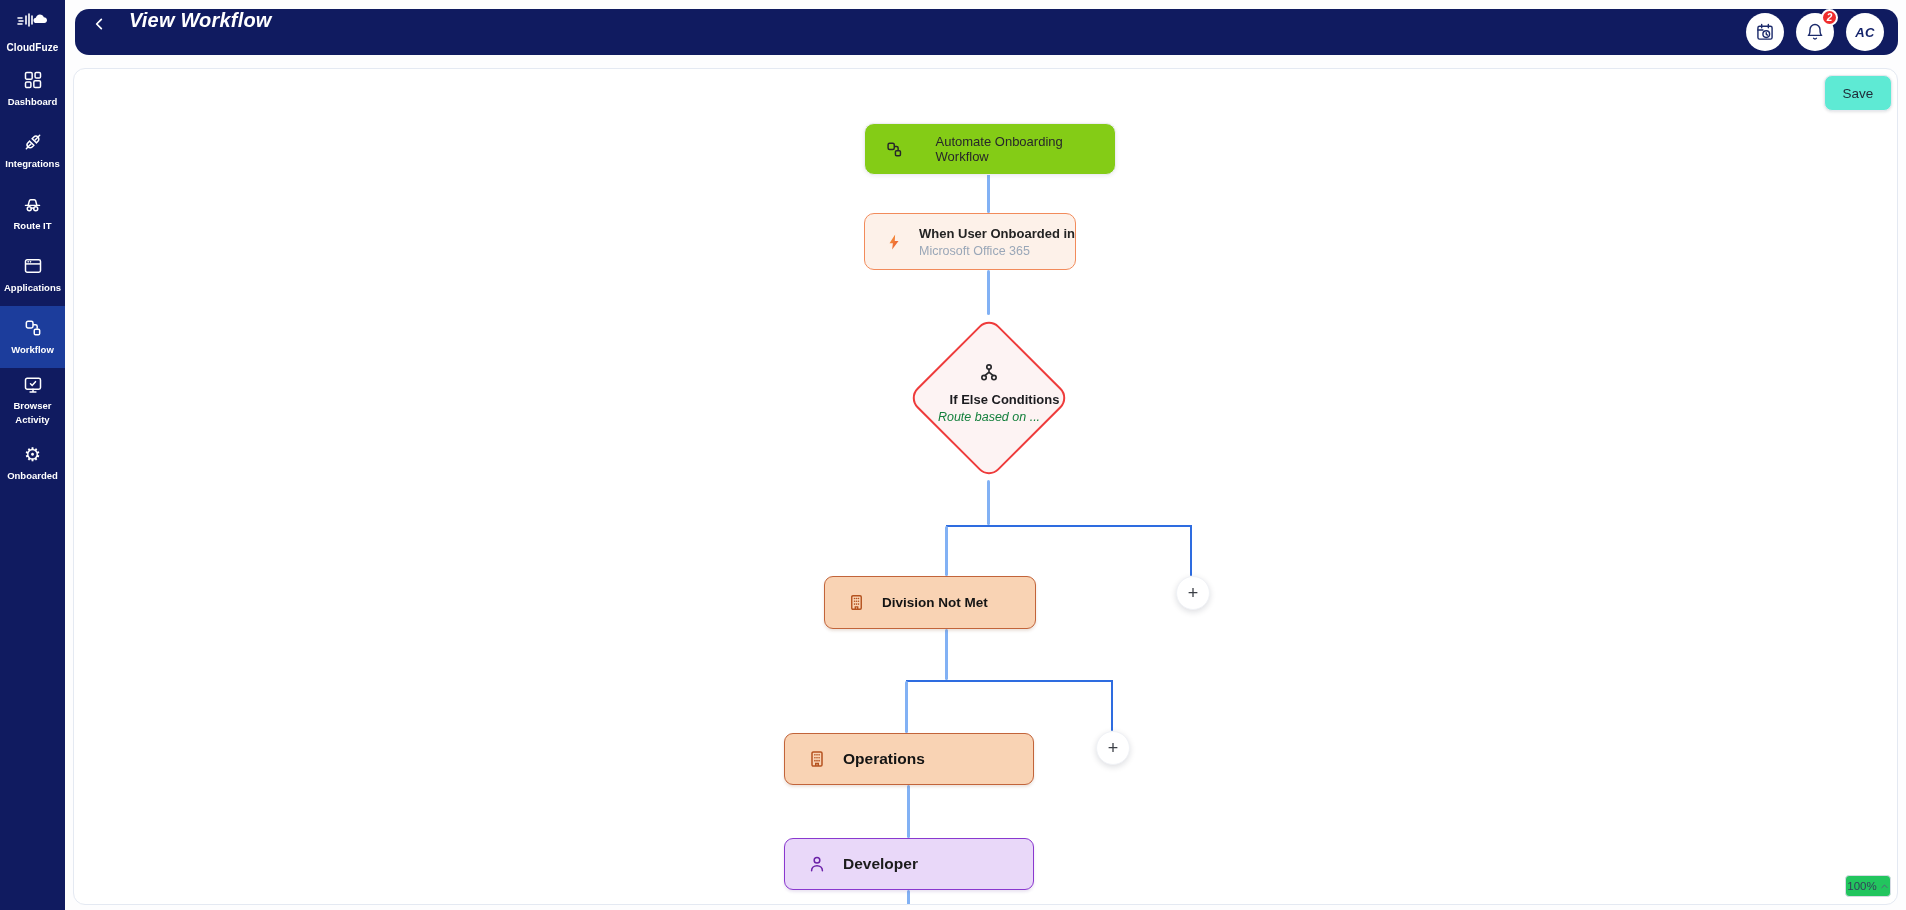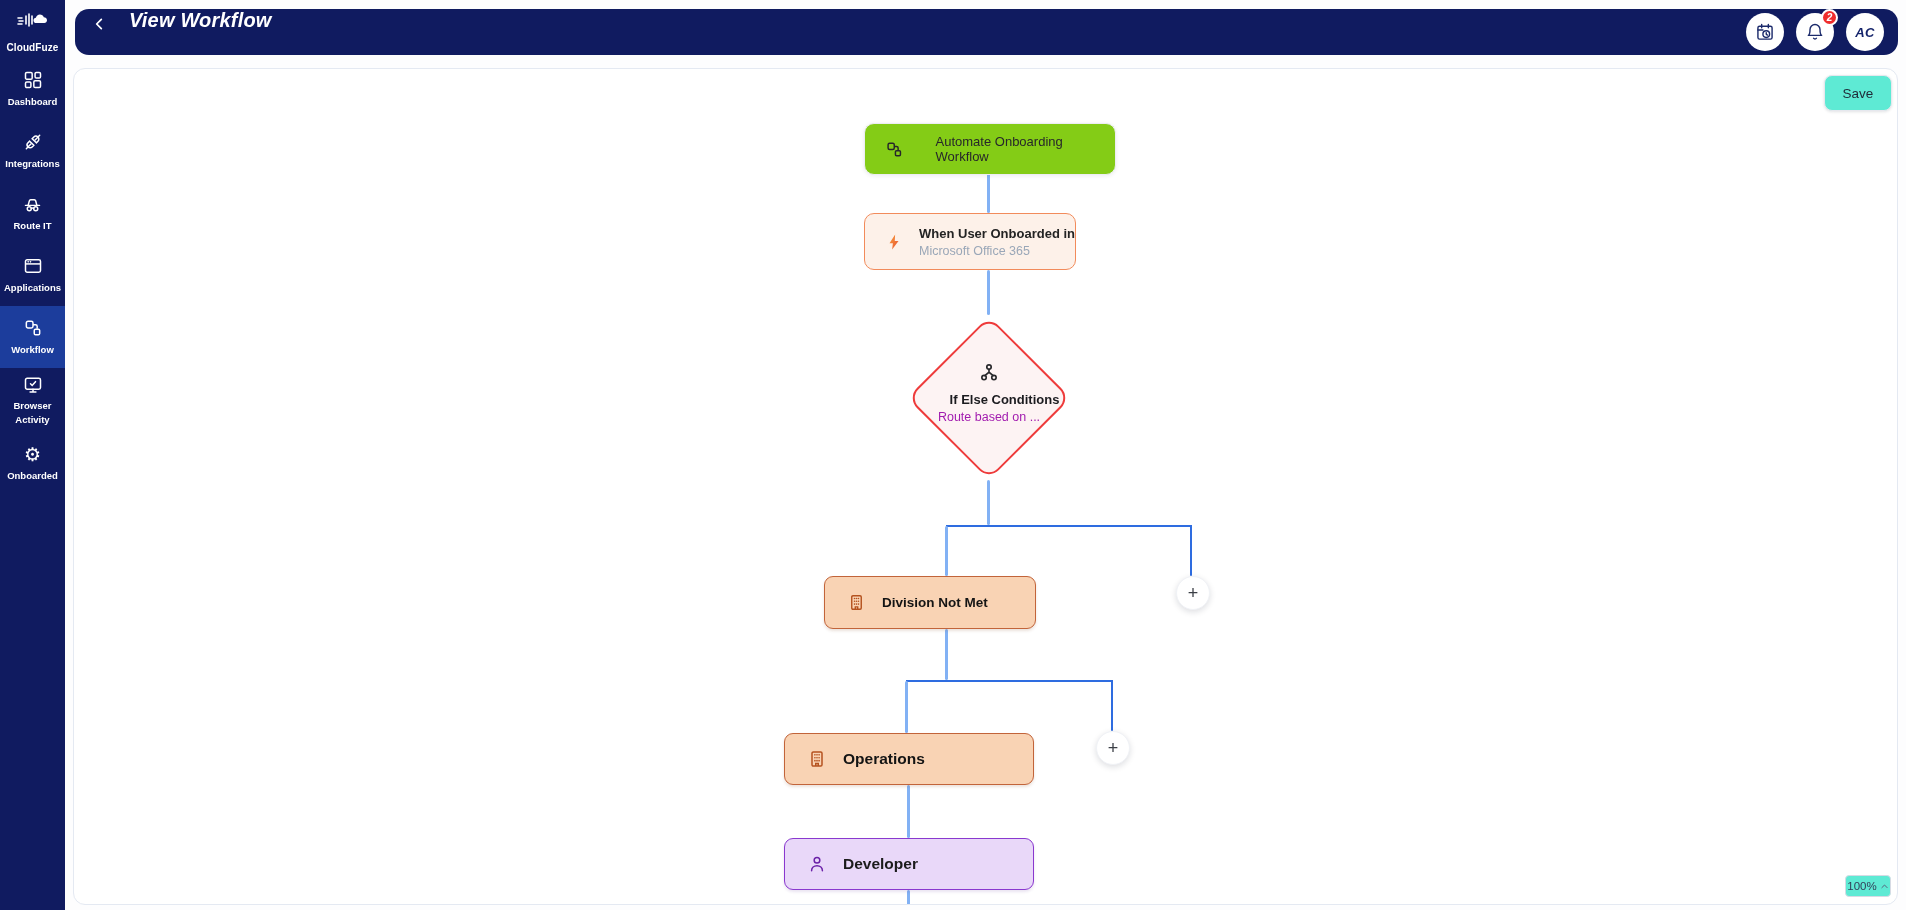--- a/index.html
+++ b/index.html
@@ -53,40 +53,40 @@
     border:1.5px solid var(--triggerBorder,#f28b5b); border-radius:10px; padding-left:20px; gap:16px; }
   .node-trigger .t { font-size:13px; color:#232323; font-weight:700; }
   .node-trigger .s { font-size:12.5px; color:#9aa7b8; margin-top:3px; }
 
   .diamond { position:absolute; left:857px; top:271px; width:116px; height:116px;
     background:var(--conditionBg,#fdf3f3); border:2px solid var(--conditionBorder,#ee3b3b);
     border-radius:14px; transform:rotate(45deg); cursor:pointer; }
   .diamond-content { position:absolute; left:835px; top:293px; width:160px; display:flex; flex-direction:column;
     align-items:center; text-align:center; pointer-events:none; }
   .diamond-content .t { font-size:13px; font-weight:700; color:#1b1b1f; margin-top:8px;padding-left:31px; }
-  .diamond-content .s { font-size:12.5px; color:#a21caf; margin-top:3px; }
+  .diamond-content .s { font-size:12.5px; color:#15803d; margin-top:3px;font-style:italic; }
 
   .node-dept { background:var(--deptBg,#f9d3b4); border:1.5px solid var(--deptBorder,#c2643a); border-radius:9px;
     box-shadow:0 2px 3px rgba(120,60,20,.15); padding-left:22px; gap:16px; }
   .node-division { left:750px; top:507px; width:212px; height:53px; }
   .node-division .t { font-size:13.5px; font-weight:700; color:#141414; }
   .node-operations { left:710px; top:664px; width:250px; height:52px; }
   .node-operations .t { font-size:15.5px; font-weight:700; color:#141414; }
   .node-role { left:710px; top:769px; width:250px; height:52px; background:var(--roleBg,#e9d8f9);
     border:1.5px solid var(--roleBorder,#8a38cf); border-radius:9px; box-shadow:0 2px 3px rgba(80,30,140,.12);
     padding-left:22px; gap:16px; }
   .node-role .t { font-size:15.5px; font-weight:700; color:#1b1b1b; }
 
   .plus-btn { position:absolute; width:34px; height:34px; border-radius:50%; background:#fff;
     border:1px solid #f0f2f6; box-shadow:0 2px 6px rgba(16,24,40,.14); display:flex; align-items:center;
     justify-content:center; font-size:18px; font-weight:400; color:#3b3f46; cursor:pointer; }
   .plus-1 { left:1102px; top:507px; }
   .plus-2 { left:1022px; top:662px; }
 
-  .zoom-ctrl { position:absolute; right:6px; bottom:7px; width:46px; height:22px; background:#5eead4;
+  .zoom-ctrl { position:absolute; right:6px; bottom:7px; width:46px; height:22px; background:#22c55e;
     border:1px solid #d6dbe4; border-radius:4px; display:flex; align-items:center; justify-content:center;
     gap:3px; font-size:11.5px; color:#33405a; cursor:pointer; }
 </style>
 </head>
 <body>
 
 <div class="stage">
 
   <aside class="sidebar">
     <div class="logo">

